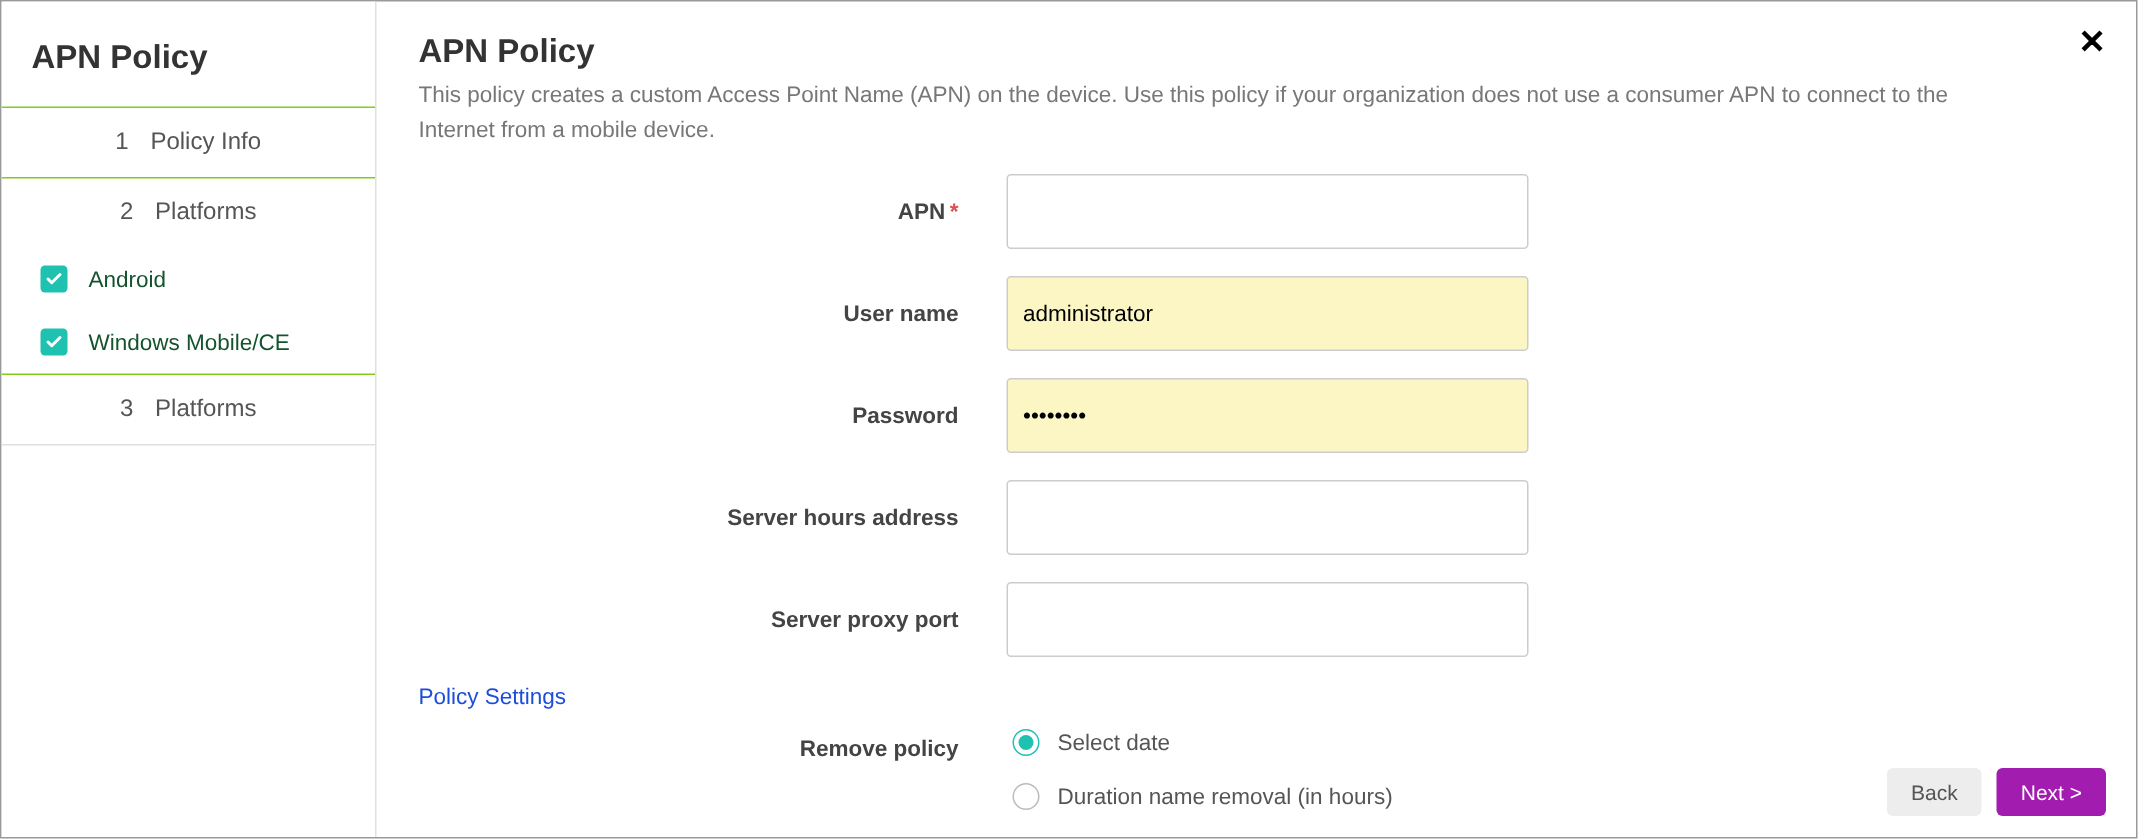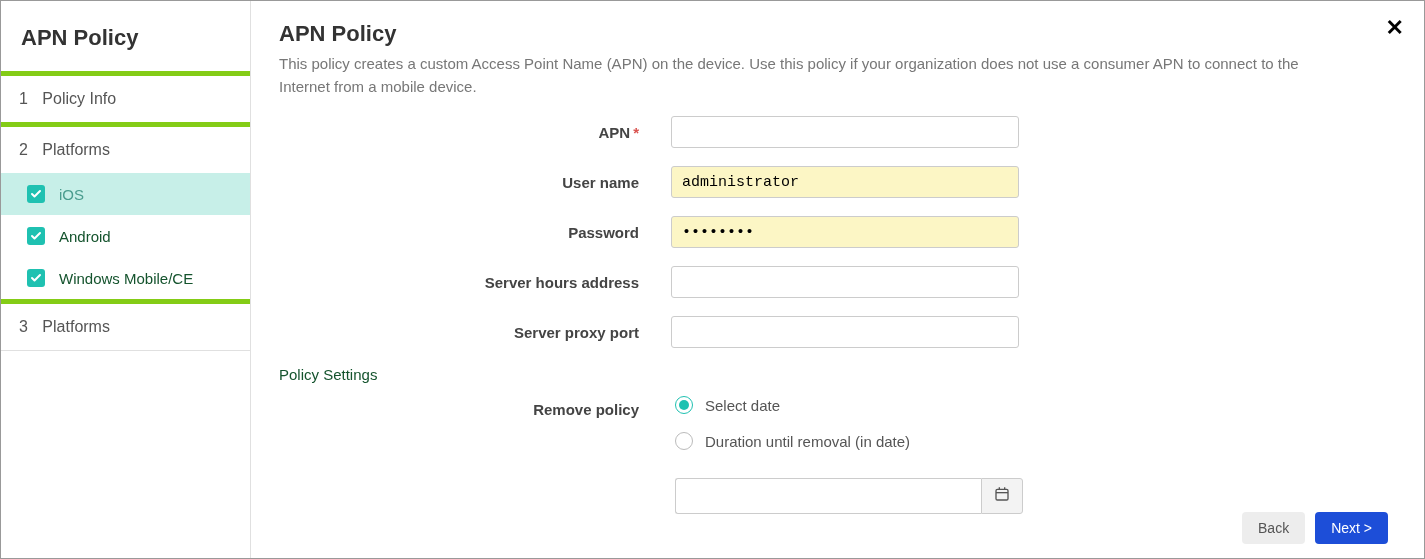--- a/index.html
+++ b/index.html
@@ -19,25 +19,26 @@
       border-right: 1px solid #e0e0e0;
       background: #fff;
     }
     .sidebar-title {
       font-size: 22px;
       font-weight: 700;
       padding: 24px 20px 20px 20px;
       color: #333;
     }
     .wizard-step {
-      border-top: 5px solid #84cc16;
+      border-top: 1px solid #84cc16;
       padding: 14px 18px;
       font-size: 16px;
       color: #555;
       cursor: pointer;
+      text-align: center;
     }
     .wizard-step.last { border-bottom: 1px solid #e0e0e0; }
     .wizard-step .num { margin-right: 10px; color: #555; }
     .platform-item {
       padding: 12px 18px 12px 26px;
       display: flex;
       align-items: center;
       font-size: 15px;
       color: #14532d;
       cursor: pointer;
@@ -97,34 +98,33 @@
       width: 392px;
       text-align: right;
       font-size: 15px;
       font-weight: 600;
       color: #444;
       padding-right: 32px;
     }
     .form-label .req { color: #d9534f; margin-left: 3px; }
     .form-input {
       width: 348px;
-      height: 32px;
+      height: 50px;
       border: 1px solid #ccc;
       border-radius: 3px;
       padding: 4px 10px;
       font-size: 15px;
       background: #fff;
-      font-family: Liberation Mono, monospace;
     }
     .form-input.autofill {
       background: #fcf6c5;
     }
     .section-label {
       font-size: 15px;
-      color: #14532d;
+      color: #1d4ed8;
       margin: 10px 0 18px 0;
     }
     .radio-row {
       display: flex;
       align-items: center;
       margin-bottom: 12px;
       padding-left: 396px;
     }
     .radio-first { margin-top: -30px; }
     .radio-btn {
@@ -169,61 +169,53 @@
       border-radius: 0 3px 3px 0;
       display: flex;
       align-items: center;
       justify-content: center;
       cursor: pointer;
       color:#555;
     }
     .footer {
       position: absolute;
       bottom: 14px;
-      right: 36px;
+      right: 20px;
       display: flex;
       gap: 10px;
     }
     .btn {
       height: 32px;
       padding: 0 16px;
       border-radius: 4px;
       font-size: 14px;
       cursor: pointer;
       border: none;
       display:flex; align-items:center;
     }
     .btn-back { background: #ededed; color: #555; }
-    .btn-next { background: #1d4ed8; color: #fff; }
+    .btn-next { background: #a21caf; color: #fff; }
   </style>
 </head>
 <body>
 
 <div class="container">
   <div class="sidebar">
     <div class="sidebar-title">APN Policy</div>
 
     <div class="wizard-step">
       <span class="num">1</span>
       <span>Policy Info</span>
     </div>
 
     <div class="wizard-step">
       <span class="num">2</span>
       <span>Platforms</span>
     </div>
 
-    <div class="platform-item active">
-      <span class="chk">
-        <svg width="12" height="12" viewBox="0 0 24 24" fill="none" stroke="white" stroke-width="4" stroke-linecap="round" stroke-linejoin="round">
-            <polyline points="20 6 9 17 4 12"></polyline>
-          </svg>
-      </span>
-      <span>iOS</span>
-    </div>
     <div class="platform-item">
       <span class="chk">
         <svg width="12" height="12" viewBox="0 0 24 24" fill="none" stroke="white" stroke-width="4" stroke-linecap="round" stroke-linejoin="round">
             <polyline points="20 6 9 17 4 12"></polyline>
           </svg>
       </span>
       <span>Android</span>
     </div>
     <div class="platform-item">
       <span class="chk">
@@ -276,21 +268,21 @@
 
     <div class="form-row" style="margin-bottom:8px;">
       <div class="form-label">Remove policy</div>
     </div>
     <div class="radio-row radio-first">
       <div class="radio-btn selected"></div>
       <div class="radio-label">Select date</div>
     </div>
     <div class="radio-row" style="margin-top:18px;">
       <div class="radio-btn"></div>
-      <div class="radio-label">Duration until removal (in date)</div>
+      <div class="radio-label">Duration name removal (in hours)</div>
     </div>
 
     <div class="date-row">
       <input class="date-input" value="" style="">
       <div class="date-btn">
         <span>
           <svg width="16" height="16" viewBox="0 0 24 24" fill="none" stroke="#555" stroke-width="2">
               <rect x="3" y="5" width="18" height="16" rx="2"></rect>
               <line x1="3" y1="10" x2="21" y2="10"></line>
               <line x1="8" y1="2" x2="8" y2="6"></line>

